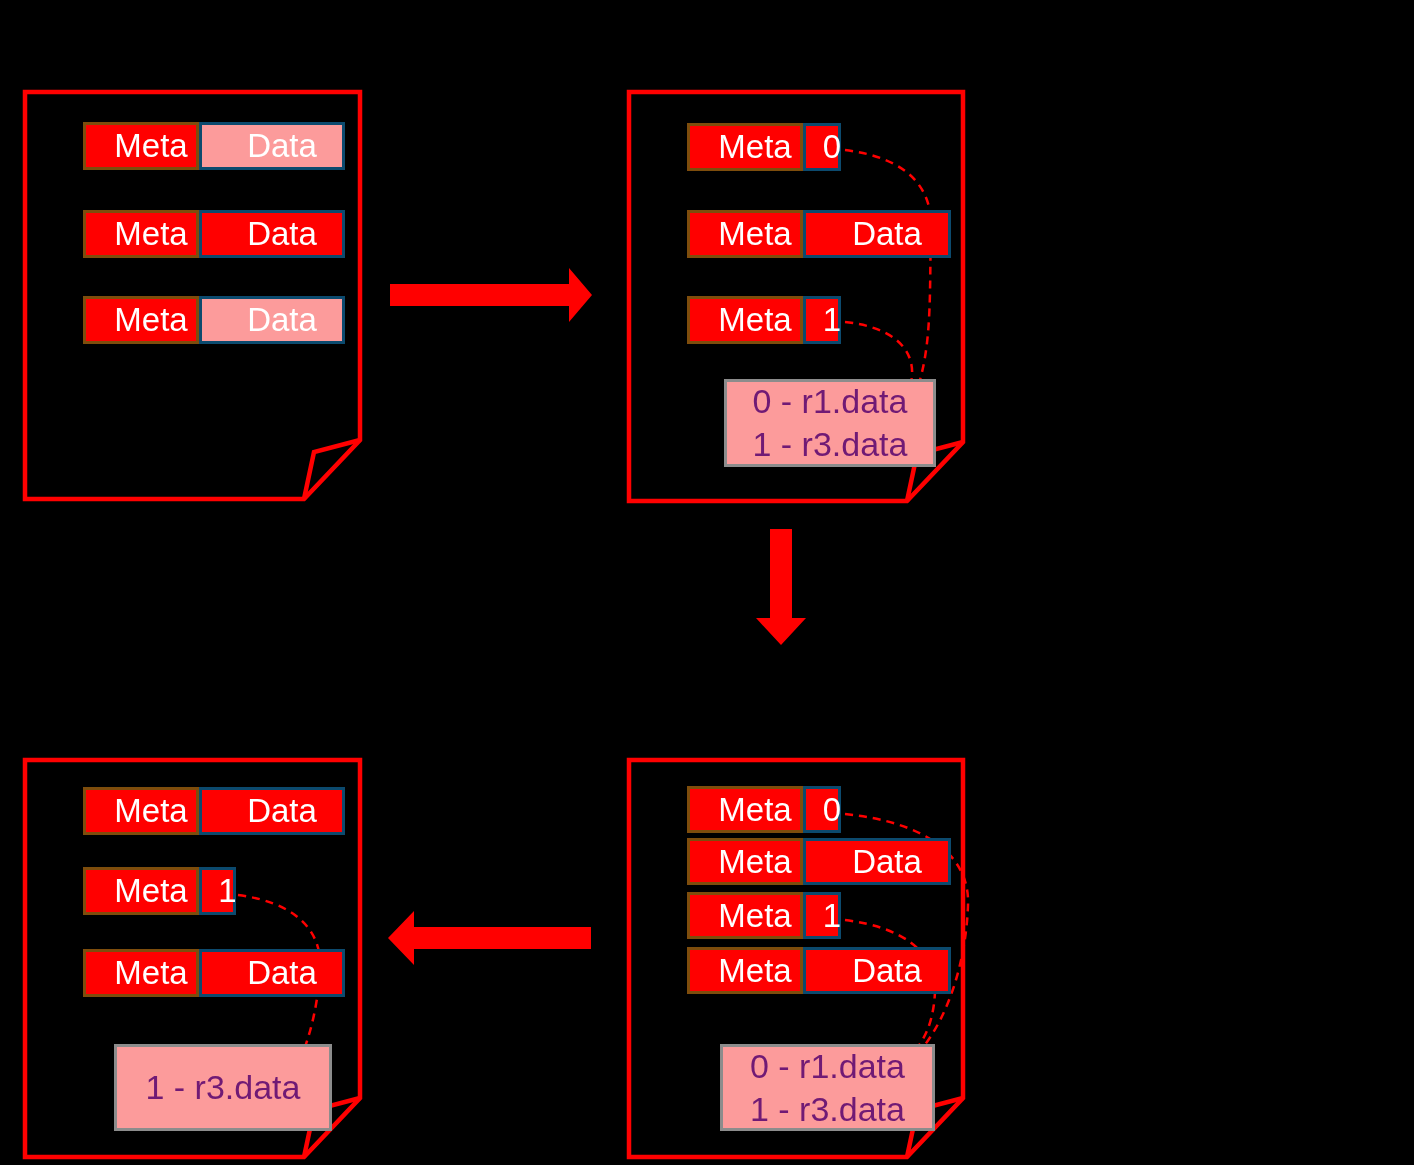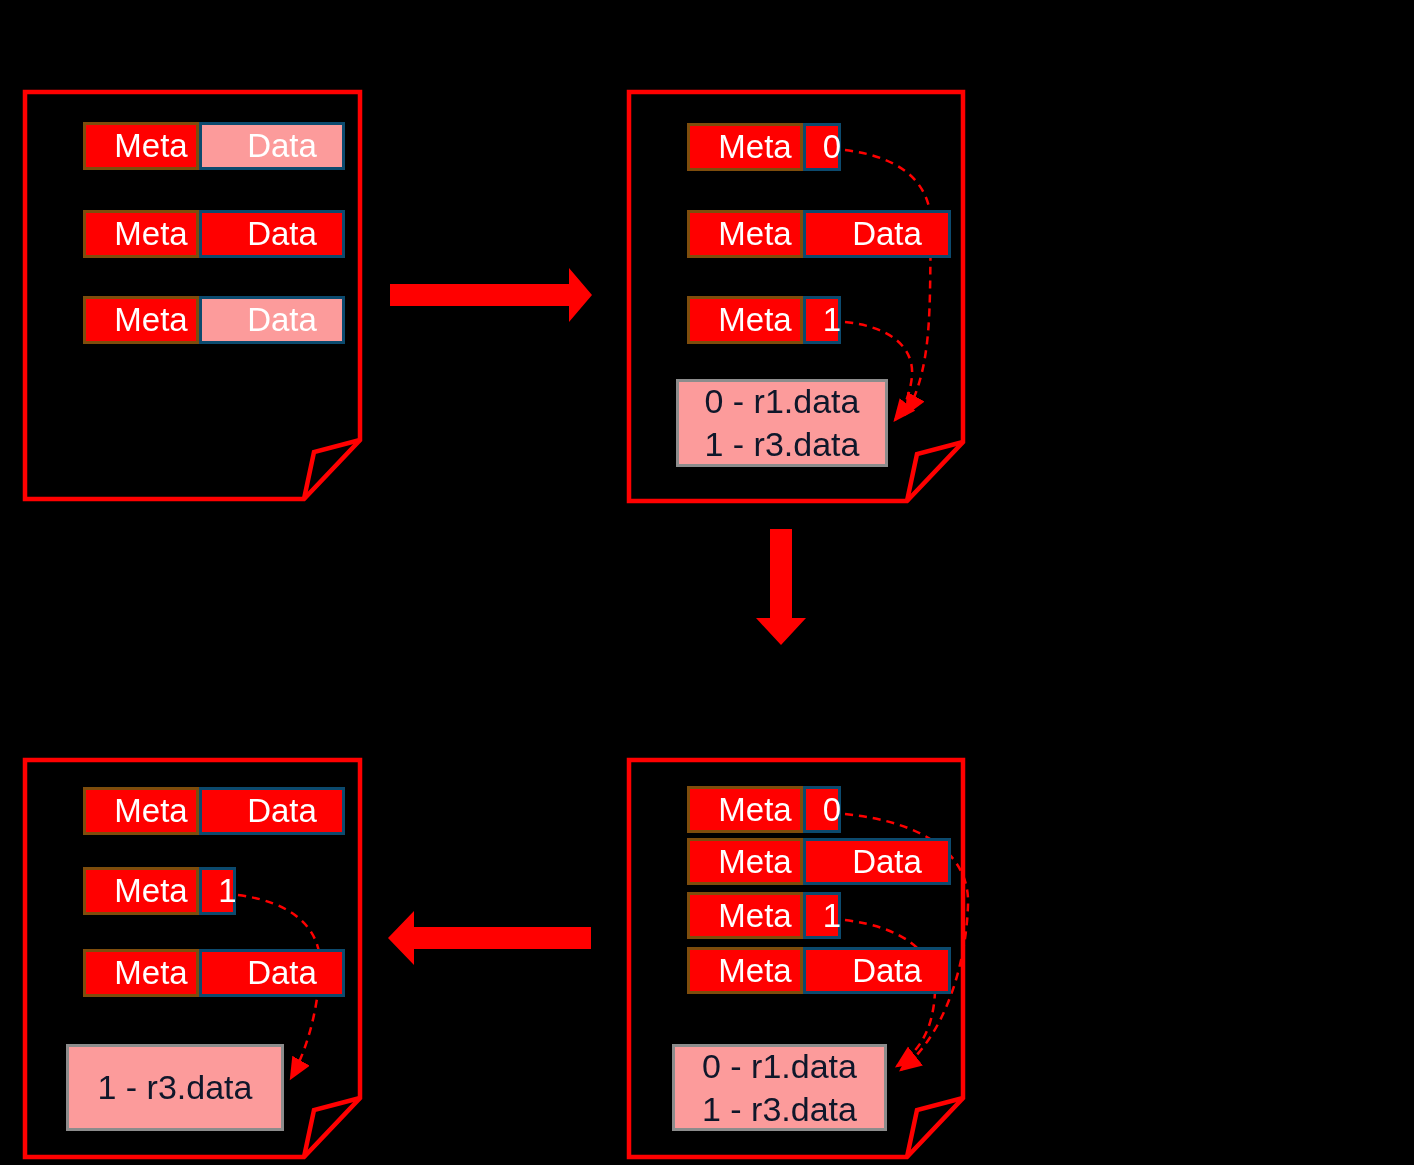--- a/index.html
+++ b/index.html
@@ -15,23 +15,23 @@
     position:absolute;box-sizing:border-box;z-index:2;
     background:#FF0000;color:#FFFFFF;
     font-size:33px;text-align:center;
     display:flex;align-items:center;justify-content:center;padding-left:20px;
   }
   .meta{border:3px solid #7E4D0C;}
   .val{border:3px solid #0c4a6e;}
   .pinkfill{background:#FC9B9B;}
   .note{
     position:absolute;box-sizing:border-box;z-index:2;
-    background:#FC9B9B;border:3px solid #8C8C8C;color:#0f172a;
+    background:#FC9B9B;border:3px solid #8C8C8C;color:#701a75;
     font-size:34px;line-height:43px;text-align:center;
-    display:flex;flex-direction:column;justify-content:center;
+    display:flex;flex-direction:column;justify-content:center;margin-left:48px;
   }
 </style>
 </head>
 <body>
 
 <div id="canvas">
 
   <svg id="strokes" width="1414" height="1165" viewBox="0 0 1414 1165">
     <defs>
       <marker id="ah" markerWidth="12" markerHeight="12" refX="8" refY="4" orient="auto">

